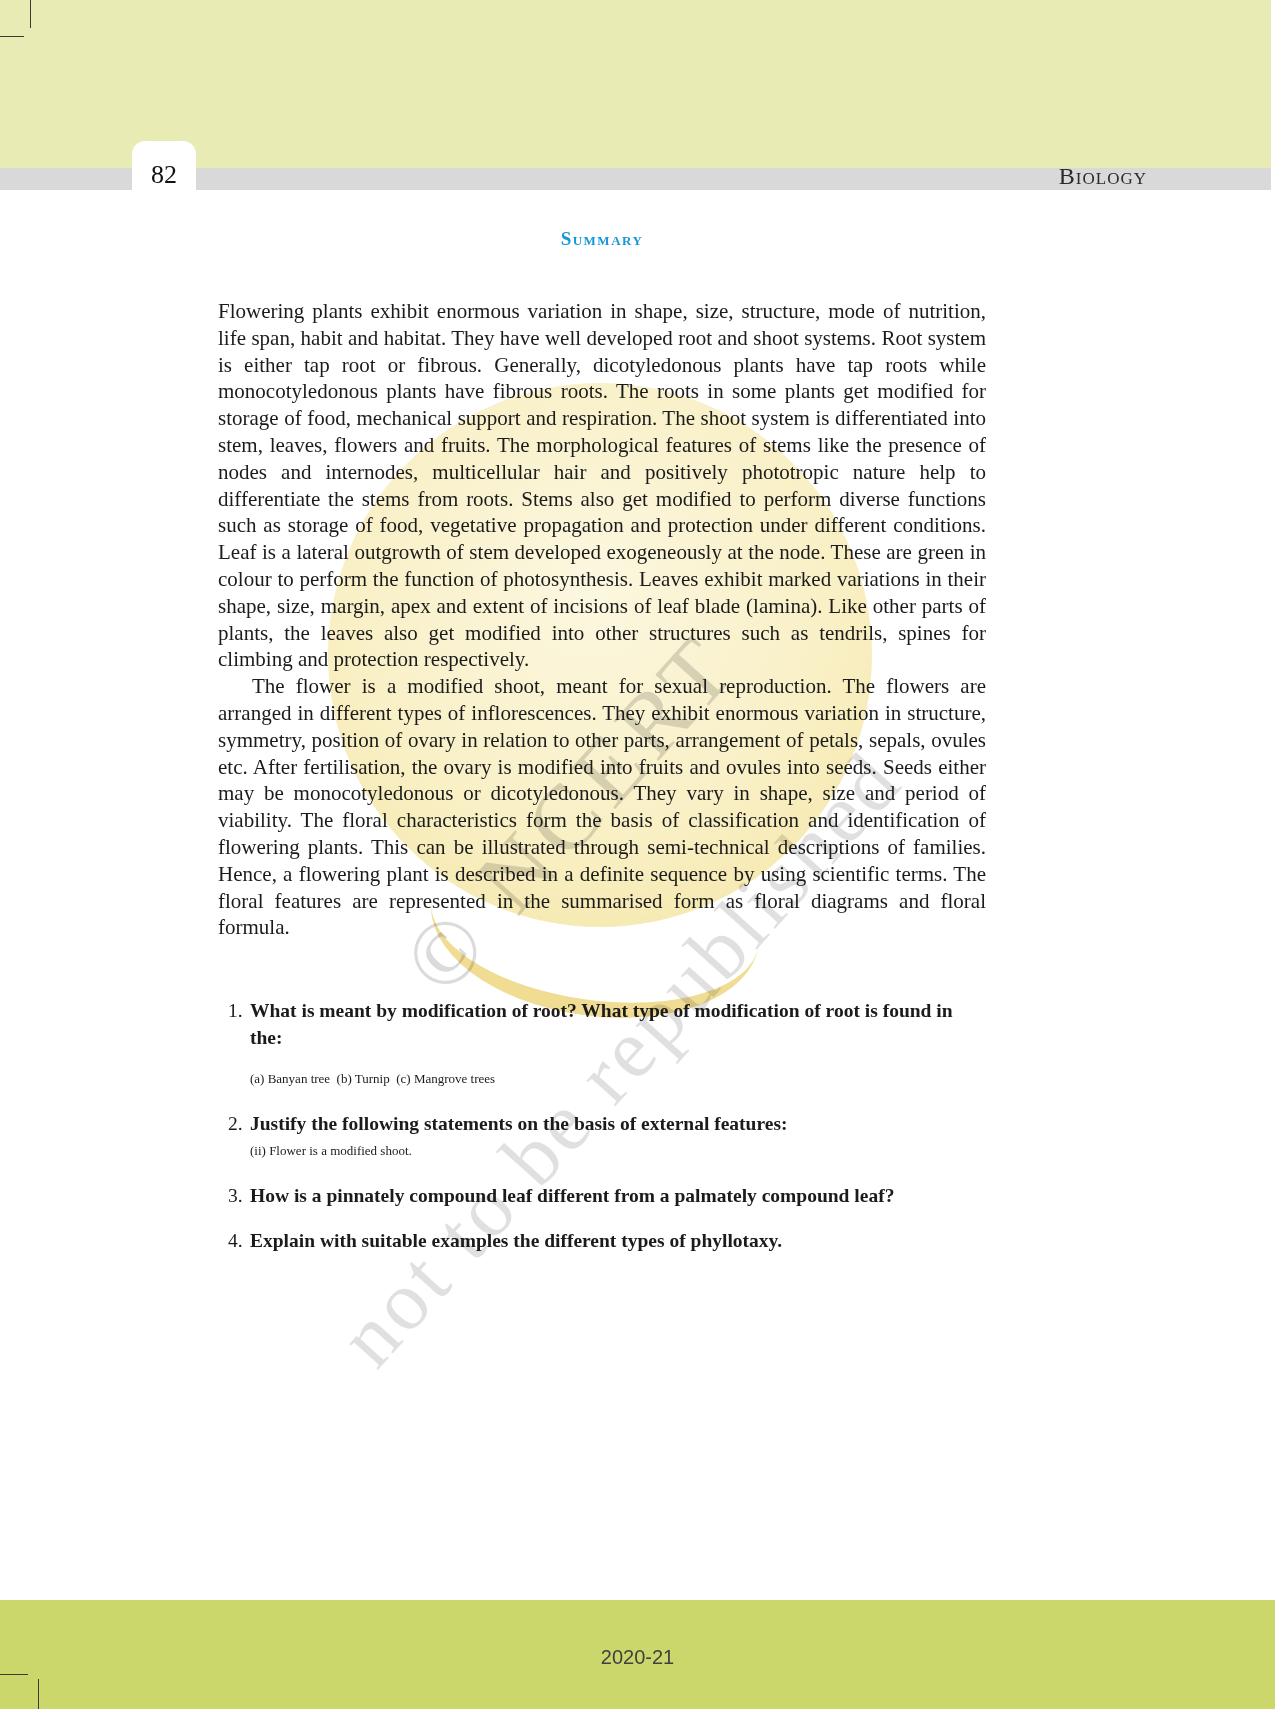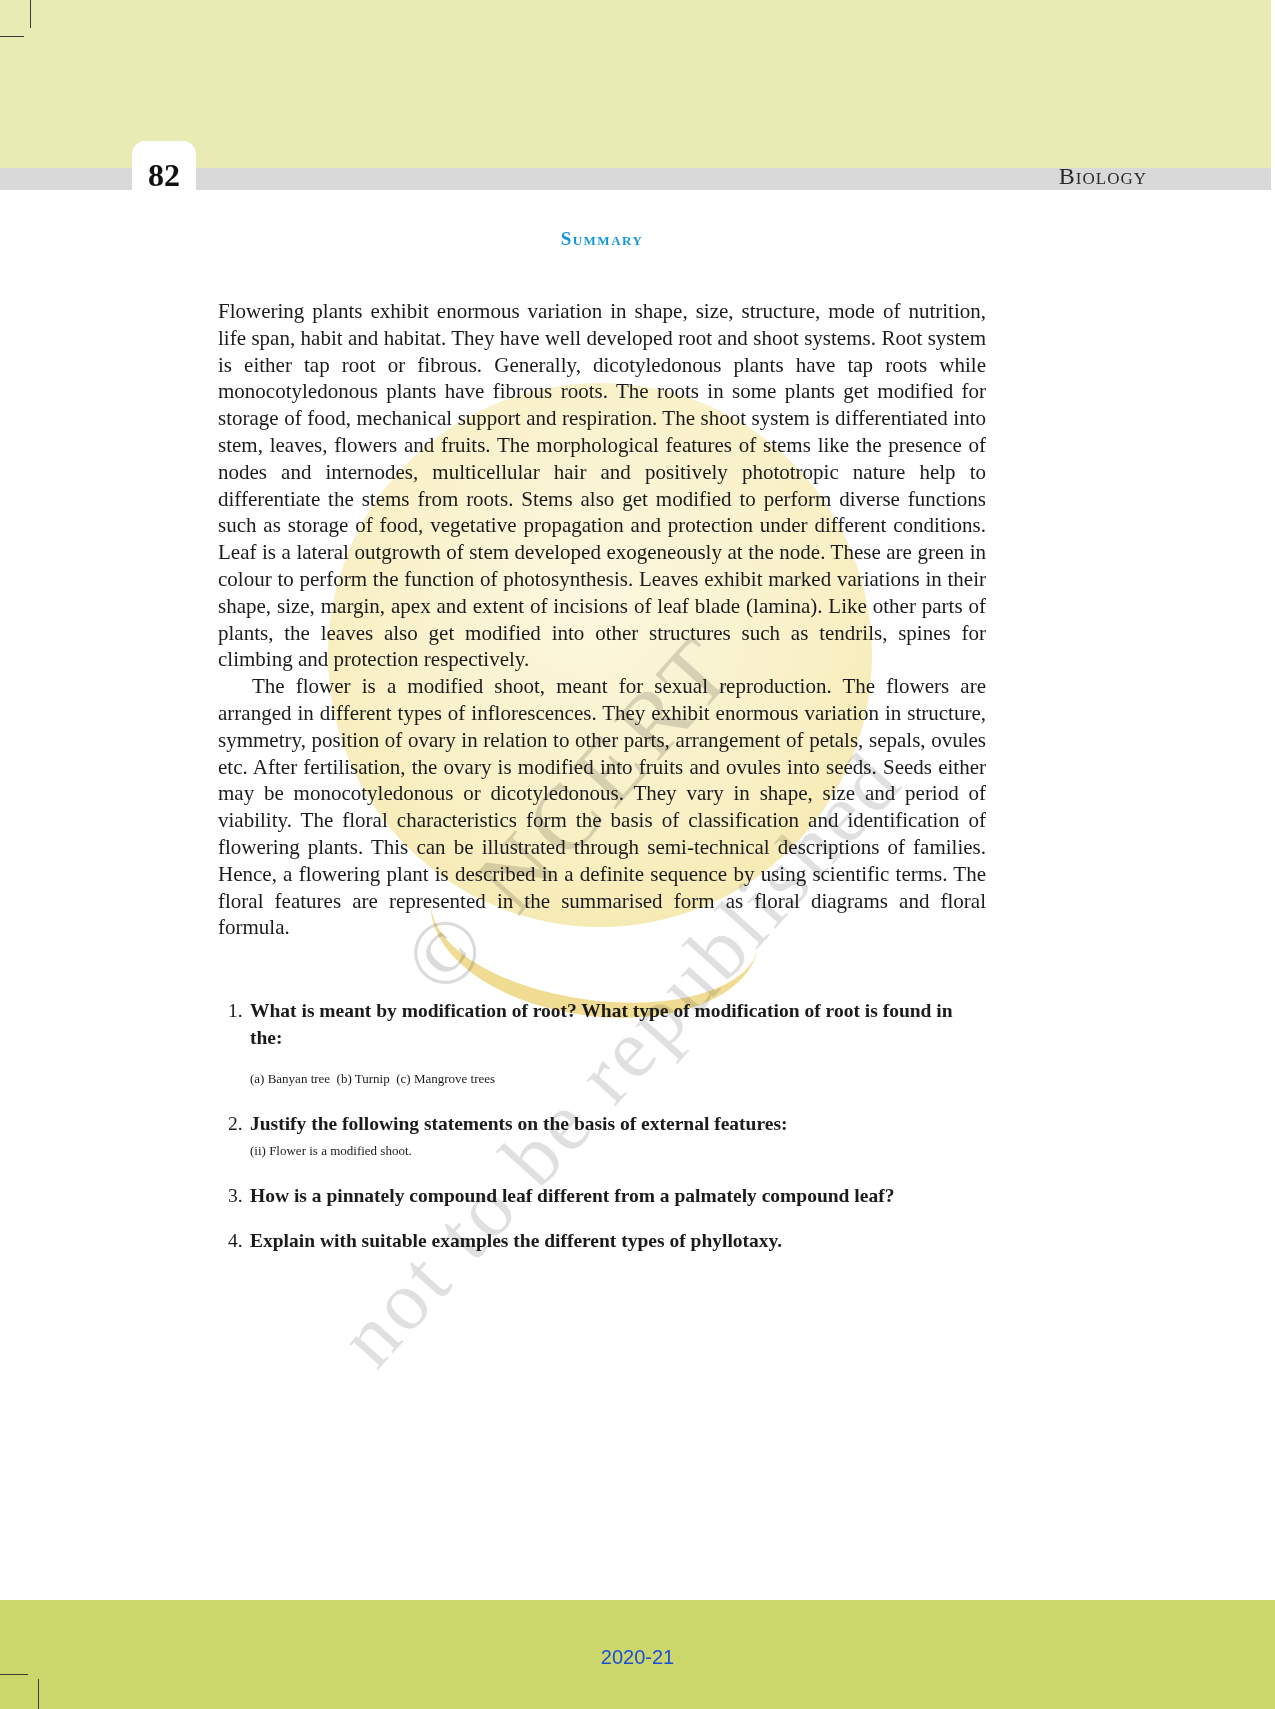--- a/index.html
+++ b/index.html
@@ -27,41 +27,41 @@
   }
   .page-number-tab {
     position: absolute; left: 132px; top: 141px;
     width: 64px; height: 49px;
     background: #ffffff;
     border-radius: 13px 13px 0 0;
     z-index: 4;
     display: flex; align-items: flex-end; justify-content: center;
   }
   .page-number-tab span {
-    font-weight: bold; font-size: 32px; line-height: 30px;
+    font-weight: normal; font-size: 26px; line-height: 30px;
     color: #111;
   }
   .book-title {
     position: absolute; right: 128px; top: 163px;
     z-index: 4;
     font-variant: small-caps;
     font-size: 24px; letter-spacing: 1px;
     color: #2a2a2a;
   }
   .band-bottom {
     position: absolute; left: 0; top: 1600px;
     width: 1275px; height: 109px;
     background: #ccd76b;
     z-index: 3;
     display: flex; justify-content: center; align-items: flex-start;
   }
   .footer-year {
     margin-top: 46px;
     font-family: "Liberation Sans", sans-serif;
-    font-size: 20px; color: #1d4ed8;
+    font-size: 20px; color: #404040;
   }
 
   
   .crop { position: absolute; background: #3c3c30; z-index: 5; }
   .crop-tl-v { left: 30px; top: 0; width: 1px; height: 28px; }
   .crop-tl-h { left: 0; top: 36px; width: 24px; height: 1px; }
   .crop-bl-h { left: 0; top: 1674px; width: 28px; height: 1px; }
   .crop-bl-v { left: 38px; top: 1679px; width: 1px; height: 30px; }
 
   

